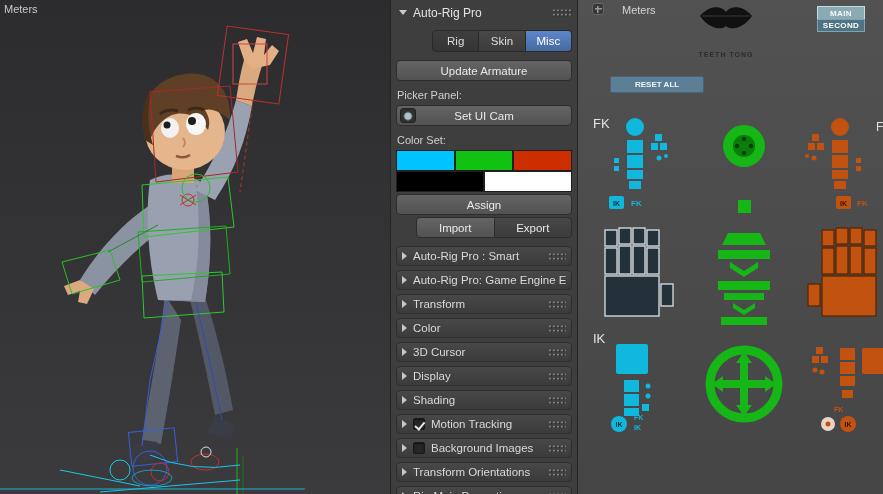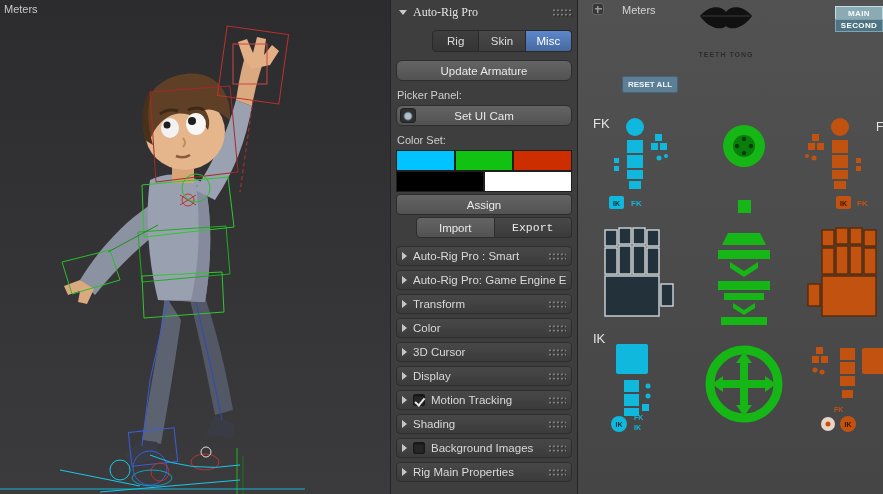--- a/index.html
+++ b/index.html
@@ -7,68 +7,68 @@
   body { font-family:"Liberation Sans","DejaVu Sans",sans-serif; background:#1e1e1e; overflow:hidden; }
   .screen { display:flex; width:883px; height:494px; }
 
   
   .vp-left { position:relative; flex:0 0 390px; background:linear-gradient(180deg,#2c2c2e 0%,#3b3b3d 100%); overflow:hidden; }
   .vp-unit { position:absolute; top:3px; left:4px; font-size:11px; color:#c9c9c9; z-index:2; }
   .vp-left svg { position:absolute; inset:0; }
 
   
   .props { position:relative; flex:0 0 188px; background:#3e3e3e; border-left:1px solid #242424; border-right:1px solid #242424; padding:3px 5px 0 5px; overflow:hidden; }
-  .p-header { display:flex; align-items:center; height:19px; color:#e4e4e4; font-size:12px; margin-bottom:8px;font-family:Liberation Serif, serif; }
+  .p-header { display:flex; align-items:center; height:19px; color:#e4e4e4; font-size:12px; margin-bottom:8px; }
   .tri-d { width:0; height:0; border-top:5px solid #c8c8c8; border-left:4px solid transparent; border-right:4px solid transparent; margin:0 6px 0 3px; }
   .tri-r { width:0; height:0; border-left:5px solid #c8c8c8; border-top:4px solid transparent; border-bottom:4px solid transparent; margin-right:6px; }
   .grip { width:20px; height:9px; margin-left:auto; opacity:.9;
           background-image:radial-gradient(circle,#9a9a9a .8px,transparent 1.1px),radial-gradient(circle,#272727 .8px,transparent 1.1px);
           background-size:4px 4.5px; background-position:0 0,1px 1px; }
   .tabs { display:flex; height:22px; margin-bottom:8px; }
   .tab { flex:1; display:flex; align-items:center; justify-content:center; font-size:11.5px; color:#dcdcdc;
          background:linear-gradient(#484848,#3c3c3c); border:1px solid #292929; border-left-width:0; cursor:default; }
   .tab:first-child { border-left-width:1px; border-radius:4px 0 0 4px; background:linear-gradient(#3e3e3e,#353535);margin-left:36px; }
   .tab:last-child { border-radius:0 4px 4px 0; }
   .tab.active { background:linear-gradient(#5d87cc,#46699f); color:#fff; }
   .btn { height:21px; display:flex; align-items:center; justify-content:center; position:relative;
          background:linear-gradient(#646464,#525252); border:1px solid #2d2d2d; border-radius:4px;
          color:#e9e9e9; font-size:11.5px; }
-  .mb8 { margin-bottom:8px;border-radius:6px; } .mb2 { margin-bottom:2px; }
+  .mb8 { margin-bottom:8px; } .mb2 { margin-bottom:2px; }
   .plabel { font-size:11px; color:#cfcfcf; height:13px; margin:0 1px 3px 1px; }
   .cam-ico { position:absolute; left:3px; top:2px; width:16px; height:15px; border-radius:3px;
              background:radial-gradient(circle at 50% 55%, #aebfc7 0 3px, #55666d 4px, #2e2e2e 5px); border:1px solid #222; }
   .swrow { display:flex; height:21px; }
   .sw { flex:1; border:1px solid #1f1f1f; }
   .duo { display:flex; margin-bottom:8px;padding-left:20px; }
   .duo .btn { flex:1; }
   .duo .btn:first-child { border-radius:4px 0 0 4px; }
-  .duo .btn:last-child { border-radius:0 4px 4px 0; border-left:0; background:linear-gradient(#484848,#3b3b3b);font-family:Liberation Mono, monospace; }
+  .duo .btn:last-child { border-radius:0 4px 4px 0; border-left:0; background:linear-gradient(#484848,#3b3b3b); }
   .sec { height:20px; margin-top:4px; display:flex; align-items:center; padding:0 5px;
          background:linear-gradient(#484848,#3b3b3b); border:1px solid #2d2d2d; border-radius:4px;
          color:#d9d9d9; font-size:11.5px; white-space:nowrap; overflow:hidden; }
   .sec .grip { width:18px; height:8px; }
   .cb { width:12px; height:12px; border-radius:2px; background:#262626; border:1px solid #181818;
         margin-right:6px; position:relative; box-shadow:inset 0 1px 2px rgba(0,0,0,.55); flex:0 0 12px; }
   .cb.checked::after { content:""; position:absolute; left:3px; top:0.5px; width:4px; height:7.5px;
         border:solid #e8e8e8; border-width:0 2px 2px 0; transform:rotate(40deg); }
 
   
   .vp-right { position:relative; flex:1; background:linear-gradient(180deg,#525252,#454545); overflow:hidden; }
   .vp-right svg { position:absolute; inset:0; }
   .corner-ico { position:absolute; left:14px; top:3px; width:12px; height:12px; border-radius:3px;
         border:1px solid #666;
         background:linear-gradient(#999,#999) center/7px 1.5px no-repeat,
                    linear-gradient(#999,#999) center/1.5px 7px no-repeat, #373737; }
   .vr-unit { position:absolute; left:44px; top:4px; font-size:11px; color:#d4d4d4; }
-  .btn-stack { position:absolute; right:0; top:6px; width:48px; z-index:2; }
+  .btn-stack { position:absolute; right:18px; top:6px; width:48px; z-index:2; }
   .mini-btn { height:13px; display:flex; align-items:center; justify-content:center;
         font-size:8px; font-weight:bold; letter-spacing:.4px; color:#fff; }
   .mini-btn.main { background:#8aabb4; border:1px solid #c2dde3; border-bottom:0; color:#f4fafc; }
   .mini-btn.second { background:#4e7383; border:1px solid #7fa3b0; }
-  .reset-btn { position:absolute; left:44px; top:76px; padding:3px 5px; font-size:8px; font-weight:bold;
+  .reset-btn { position:absolute; left:32px; top:76px; padding:3px 24px; font-size:8px; font-weight:bold;
         color:#eef4f8; background:#5c7f96; border:1px solid #47637a; border-radius:2px; z-index:2;text-align:right; }
   .side-label { position:absolute; font-size:13px; color:#e4e4e4; z-index:2; }
   .fk-pos { left:15px; top:116px; } .ik-pos { left:15px; top:331px; }
 </style>
 </head>
 <body>
 
 <div class="screen">
 
   <div class="vp-left">
@@ -199,33 +199,38 @@
       <span>3D Cursor</span>
       <span class="grip"></span>
     </div>
     <div class="sec">
       <span class="tri-r"></span>
       <span>Display</span>
       <span class="grip"></span>
     </div>
     <div class="sec">
       <span class="tri-r"></span>
+      <span>Shading</span>
+      <span class="grip"></span>
+    </div>
+    <div class="sec">
+      <span class="tri-r"></span>
       <span class="cb checked"></span>
       <span>Motion Tracking</span>
       <span class="grip"></span>
     </div>
     <div class="sec">
       <span class="tri-r"></span>
-      <span>Shading</span>
-      <span class="grip"></span>
-    </div>
-    <div class="sec">
-      <span class="tri-r"></span>
       <span class="cb"></span>
       <span>Background Images</span>
+      <span class="grip"></span>
+    </div>
+    <div class="sec">
+      <span class="tri-r"></span>
+      <span>Transform Orientations</span>
       <span class="grip"></span>
     </div>
     <div class="sec">
       <span class="tri-r"></span>
       <span>Rig Main Properties</span>
       <span class="grip"></span>
     </div>
   </div>
 
   <div class="vp-right">

